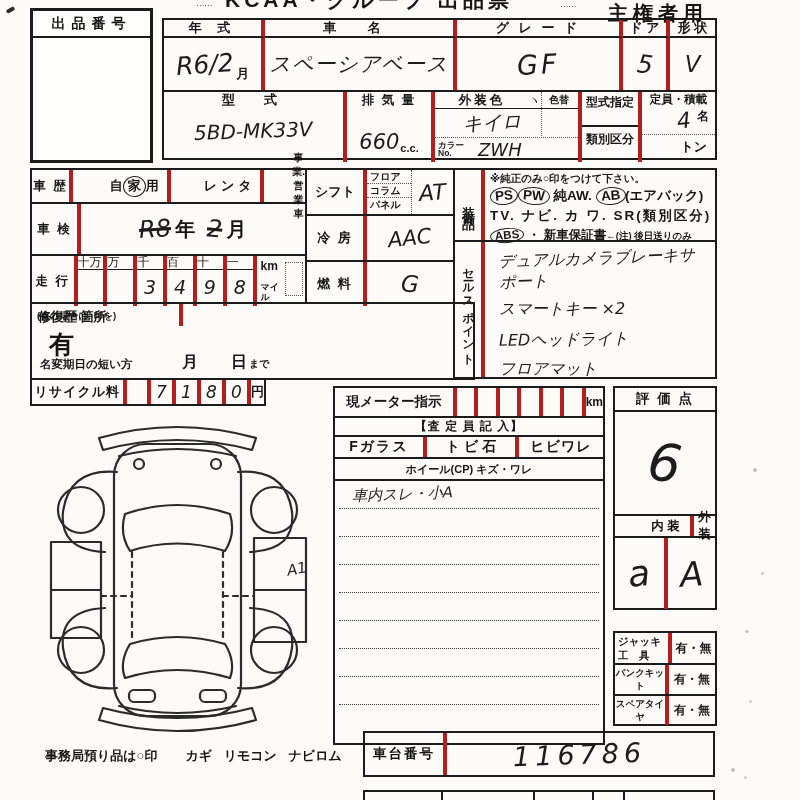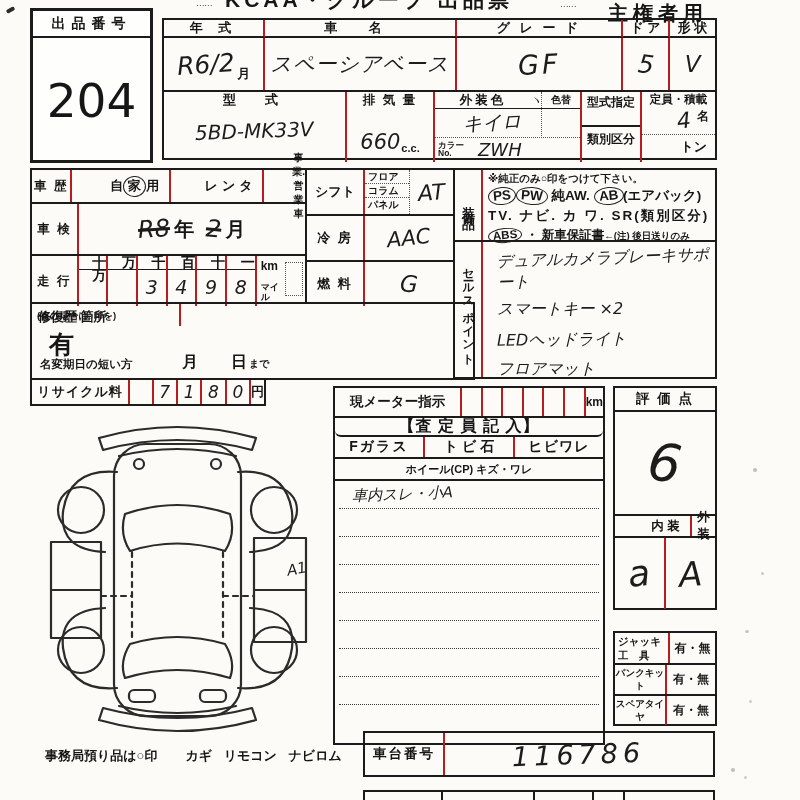--- a/index.html
+++ b/index.html
@@ -1,50 +1,49 @@
 <!DOCTYPE html>
 <html><head>
 <meta charset="utf-8">
 <style>
   html,body{margin:0;padding:0;background:#e8e8e4;}
   .sheet{position:relative;width:800px;height:800px;background:#fcfbf7;overflow:hidden;
          font-family:"Liberation Sans","DejaVu Sans",sans-serif;color:#161616;}
   .abs{position:absolute;box-sizing:border-box;}
   .b2{border:2px solid #1b1b1b;}
   .b3{border:3px solid #1b1b1b;}
-  .br{border-right:2px solid #b91c1c;}
+  .br{border-right:4px solid #b91c1c;}
   .bb{border-bottom:2px solid #1b1b1b;}
   .bt{border-top:2px solid #1b1b1b;}
   .hdr{font-weight:bold;}
   .cen{display:flex;align-items:center;justify-content:center;text-align:center;}
   .hw{font-family:"DejaVu Sans",sans-serif;font-style:italic;color:#1c1c1c;}
   .strike{text-decoration:line-through;text-decoration-thickness:2.5px;}
   .circ{display:inline-block;border:1.8px solid #222;border-radius:50%;padding:0 4px 1px 4px;transform:rotate(-5deg);}
   .vlabel{writing-mode:vertical-rl;text-orientation:upright;font-weight:bold;margin:auto;}
   .dotline{position:absolute;left:4px;right:4px;border-top:1.6px dotted #3a3a3a;}
   .dotv{border-left:1.6px dotted #555;}
   .speck{position:absolute;border-radius:50%;background:#8d8d8d;}
-  .minihead{font-size:14px;font-weight:bold;text-align:right;border-bottom:1.4px solid #1b1b1b;height:13px;line-height:13px;}
+  .minihead{font-size:12px;font-weight:normal;text-align:left;border-bottom:1.4px solid #1b1b1b;height:13px;line-height:13px;}
 </style>
 </head>
 <body>
 
 <div class="sheet">
 
   <div class="abs" style="left:225px;top:0;width:345px;height:11px;overflow:hidden;">
     <div class="hdr" style="position:relative;top:-14px;font-size:21px;letter-spacing:4px;white-space:nowrap;">KCAA・グループ 出品票</div>
   </div>
   <div class="abs" style="left:196px;top:1px;font-size:8px;color:#333;">⋯⋯</div>
   <div class="abs" style="left:560px;top:2px;font-size:8px;color:#333;">⋯⋯</div>
 
   <div class="abs hdr" style="left:608px;top:0;width:120px;font-size:20px;letter-spacing:5px;white-space:nowrap;">主権者用</div>
 
   <div class="abs b3" style="left:30px;top:8px;width:123px;height:155px;background:#fefefc;">
     <div class="hdr bb cen" style="height:25px;font-size:14px;letter-spacing:6px;">出品番号</div>
-    <div class="cen" style="height:124px;font-size:47px;font-family:'DejaVu Sans',sans-serif;">204</div>
   </div>
 
   <div class="abs b2" style="left:162px;top:18px;width:555px;height:74px;display:grid;grid-template-columns:101px 192px 166px 47px 45px;grid-template-rows:18px 1fr;">
     <div class="hdr br bb cen" style="font-size:13px;letter-spacing:6px;">年 式</div>
     <div class="hdr br bb cen" style="font-size:13px;letter-spacing:14px;">車 名</div>
     <div class="hdr br bb cen" style="font-size:13px;letter-spacing:3px;">グ レ ー ド</div>
     <div class="hdr br bb cen" style="font-size:13px;">ド ア</div>
     <div class="hdr bb cen" style="font-size:13px;">形 状</div>
     <div class="br cen" style="gap:3px;">
       <span class="hw" style="font-size:25px;transform:rotate(-4deg);display:inline-block;">R6/2</span>
@@ -290,21 +289,21 @@
     <div class="bb" style="height:28px;display:flex;">
       <div class="hdr br cen" style="width:128px;font-size:13.5px;">現メーター指示</div>
       <div class="br" style="width:19px;"></div>
       <div class="br" style="width:19px;"></div>
       <div class="br" style="width:19px;"></div>
       <div class="br" style="width:19px;"></div>
       <div class="br" style="width:19px;"></div>
       <div class="br" style="width:19px;"></div>
       <div class="cen hdr" style="flex:1;font-size:12px;">km</div>
     </div>
-    <div class="bb cen hdr" style="height:17px;font-size:16px;letter-spacing:1px;border-radius:6px;">【査 定 員 記 入】</div>
+    <div class="bb cen hdr" style="height:17px;font-size:12px;letter-spacing:1px;">【査 定 員 記 入】</div>
     <div class="bb" style="height:20px;display:flex;">
       <div class="hdr br cen" style="width:88px;font-size:14px;letter-spacing:2px;">Fガラス</div>
       <div class="hdr br cen" style="width:88px;font-size:14px;">ト ビ 石</div>
       <div class="hdr cen" style="flex:1;font-size:14px;letter-spacing:1px;">ヒビワレ</div>
     </div>
     <div class="bb" style="height:20px;display:flex;">
       <div class="hdr cen" style="flex:1;font-size:11px;">ホイール(CP) キズ・ワレ</div>
     </div>
     <div style="position:relative;height:269px;">
       <div class="hw" style="position:absolute;left:17px;top:4px;font-size:15px;transform:rotate(-2deg);">車内スレ・小A</div>

